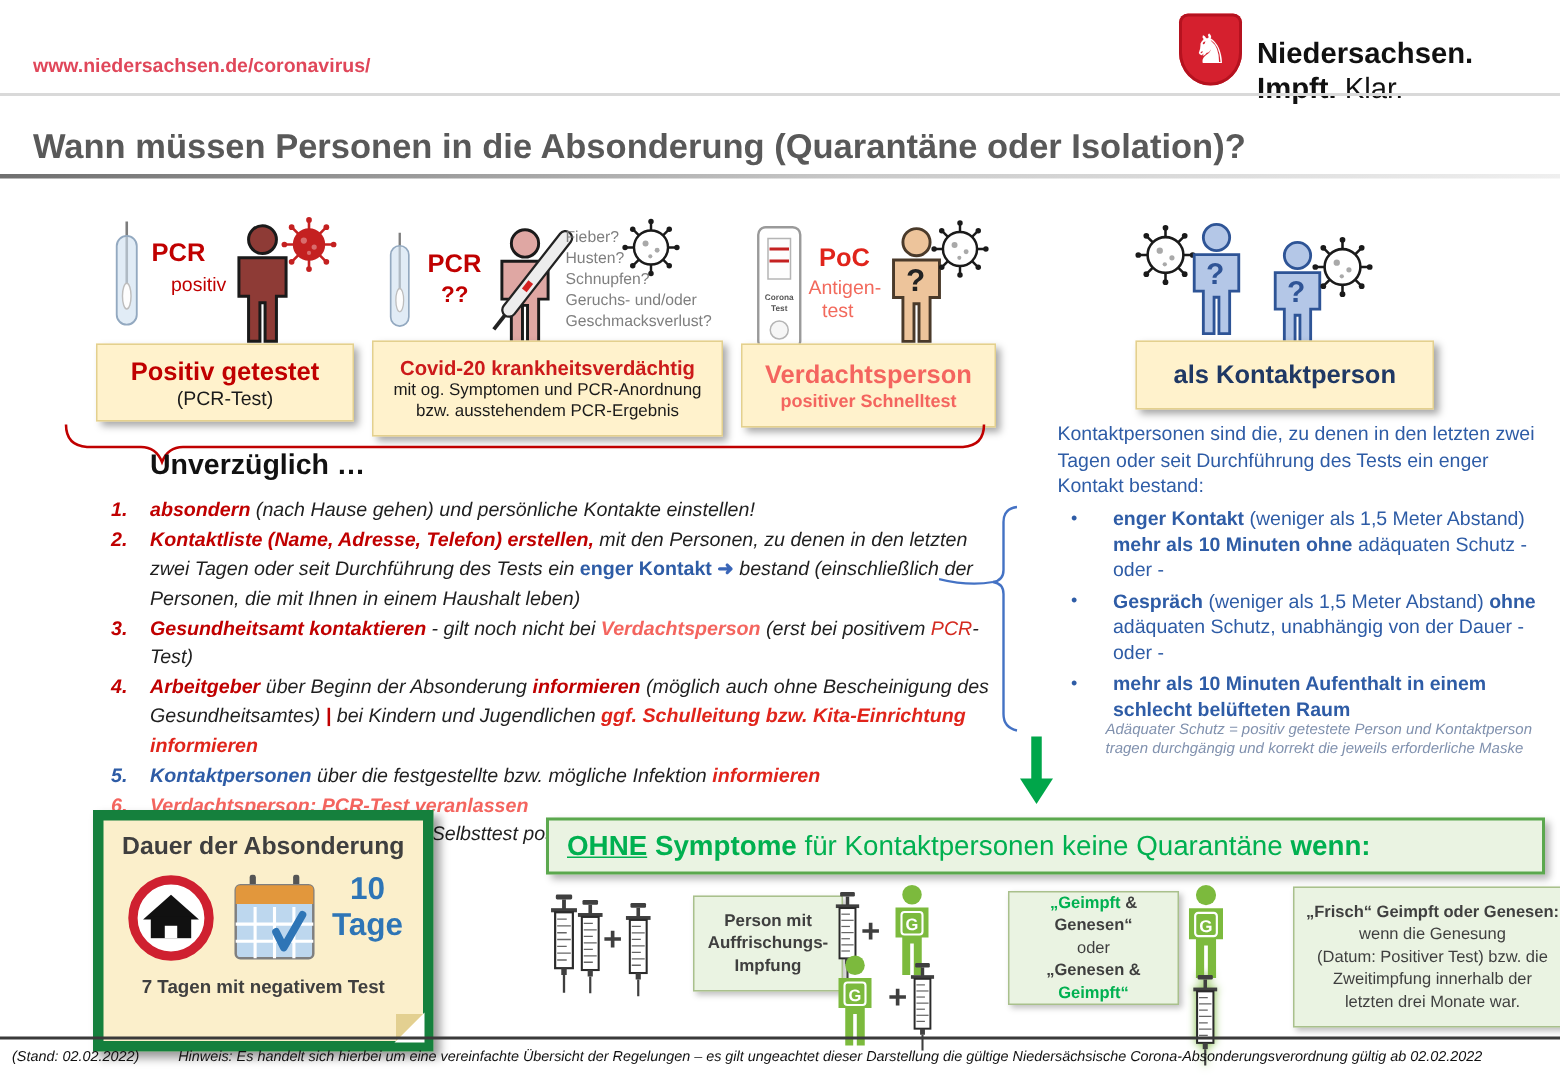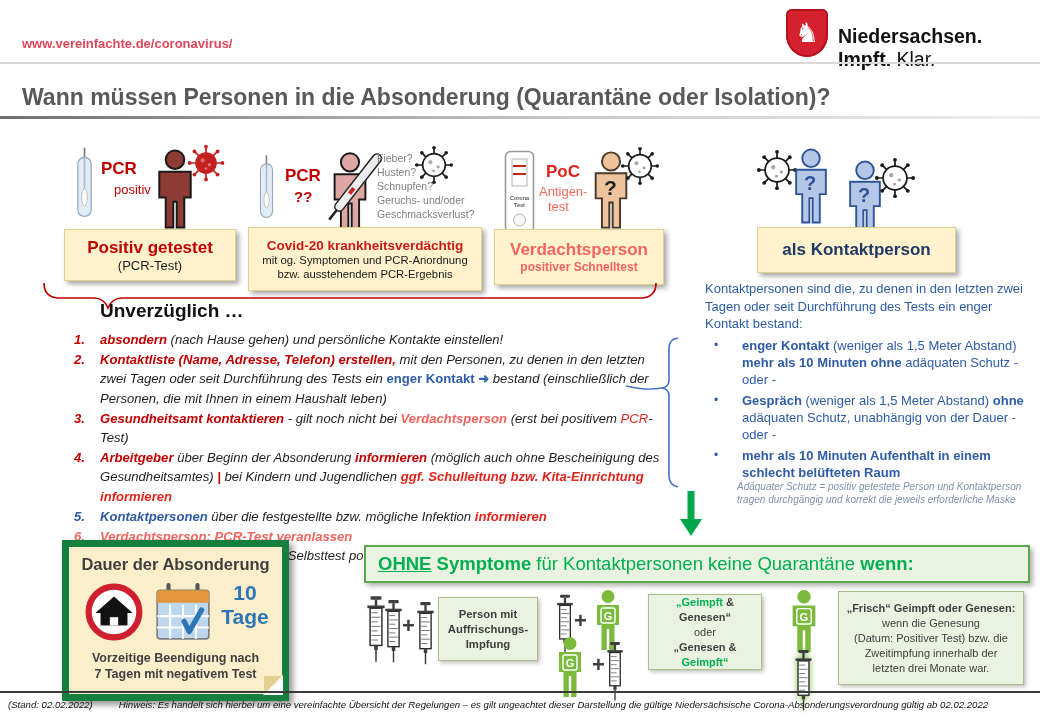--- a/index.html
+++ b/index.html
@@ -79,21 +79,21 @@
   .dur-days{color:#2E75B6;font-weight:bold;font-size:21px;line-height:24px;text-align:center;}
   .dur-note{left:0;top:103px;width:100%;text-align:center;font-size:12.5px;font-weight:bold;color:#3F3F3F;line-height:16px;}
   .fold-w{right:-1px;bottom:-1px;width:0;height:0;border-bottom:20px solid #fff;border-left:20px solid transparent;}
   .fold-t{right:0px;bottom:0px;width:0;height:0;border-top:18px solid #E3D091;border-right:18px solid transparent;}
 
   
   .banner{left:364px;top:545px;width:666px;height:38px;background:#EAF3E2;border:2px solid #5BA84E;
           box-shadow:3px 3px 5px rgba(0,0,0,0.3);display:flex;align-items:center;box-sizing:border-box;
           padding-left:12px;font-size:18.5px;color:#00B050;}
   .gbox{background:#EAF3E2;border:1px solid #A9C08C;box-shadow:2px 2px 4px rgba(0,0,0,0.25);
-        display:flex;align-items:center;justify-content:center;text-align:center;}
+        display:flex;align-items:center;justify-content:center;text-align:center;margin-left:24px;}
   .gbox-sm{font-size:11.3px;line-height:15px;color:#3F3F3F;font-weight:bold;}
   .gbox-md{font-size:11px;line-height:15px;}
   .plus{font-size:22px;font-weight:bold;color:#3F3F3F;line-height:1;}
 
   
   .hr3{left:0;top:691px;width:1040px;height:2px;background:#3a3a3a;}
   .footer{left:8px;top:699px;width:1030px;font-size:9.6px;font-style:italic;color:#111;white-space:nowrap;}
   .footer .gap{display:inline-block;width:26px;}
 </style>
 </head>
@@ -179,21 +179,21 @@
       </symbol>
       <symbol id="i-gperson" viewBox="0 0 40 62">
         <circle cx="20" cy="7.5" r="6.5"></circle>
         <path d="M9,16 L31,16 L31,36 L26.5,36 L26.5,61 L21.2,61 L21.2,40 L18.8,40 L18.8,61 L13.5,61 L13.5,36 L9,36 Z"></path>
         <rect x="13" y="19" width="14" height="15" rx="2" stroke="#ffffff" stroke-width="1.4"></rect>
         <text x="20" y="31" text-anchor="middle" font-family="Liberation Sans, sans-serif" font-size="11" font-weight="bold" fill="#ffffff">G</text>
       </symbol>
     </defs>
   </svg>
 
-  <a class="abs hdr-url" href="#">www.vereinfachte.de/coronavirus/</a>
+  <a class="abs hdr-url" href="#">www.niedersachsen.de/coronavirus/</a>
   <div class="abs logo-shield">
     <span class="logo-horse">♞</span>
   </div>
   <div class="abs logo-text"><b>Niedersachsen. Impft.</b><span> Klar.</span></div>
   <div class="abs hr1"></div>
 
   <div class="abs page-title">Wann müssen Personen in die Absonderung (Quarantäne oder Isolation)?</div>
   <div class="abs hr2"></div>
 
   <svg class="abs" style="left:74px;top:147px" width="21" height="74">
@@ -357,21 +357,20 @@
           <line x1="27" y1="21" x2="27" y2="54"></line>
           <line x1="39.5" y1="21" x2="39.5" y2="54"></line>
         <line x1="2" y1="32" x2="52" y2="32"></line>
           <line x1="2" y1="43" x2="52" y2="43"></line>
       </g>
       <path d="M28,37 L33,47 L45,26" fill="none" stroke="#2E75B6" stroke-width="5" stroke-linecap="round" stroke-linejoin="round"></path>
     </svg>
     <div class="abs dur-days" style="left:148px;top:34px;width:56px">10</div>
     <div class="abs dur-days" style="left:148px;top:58px;width:56px">Tage</div>
     <div class="abs dur-note">
-      <div>Vorzeitige Beendigung nach</div>
       <div>7 Tagen mit negativem Test</div>
     </div>
     <div class="abs fold-w"></div>
     <div class="abs fold-t"></div>
   </div>
 
   <div class="abs banner">
     <span><span class="sg-b sg-u">OHNE</span><span class="sg-b"> Symptome</span><span> für Kontaktpersonen keine Quarantäne </span><span class="sg-b">wenn:</span></span>
   </div>
 

